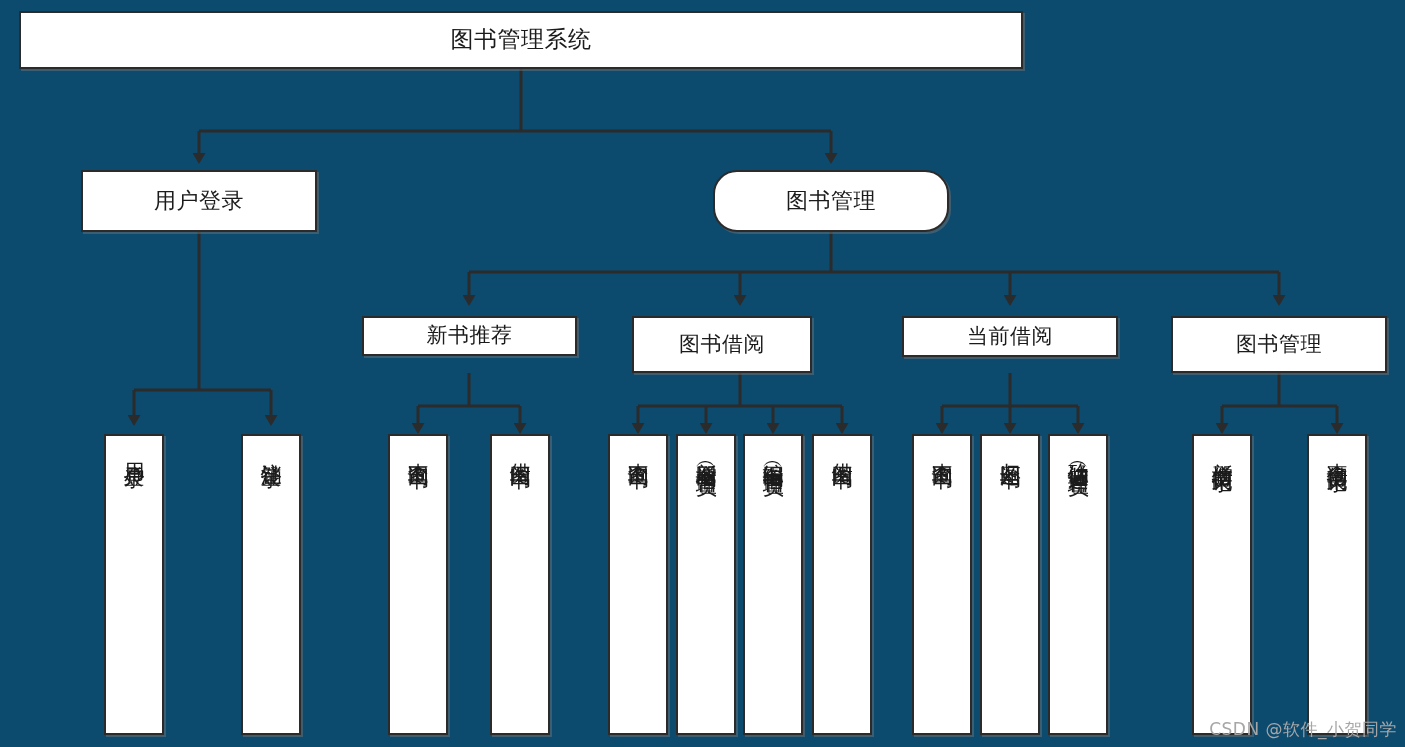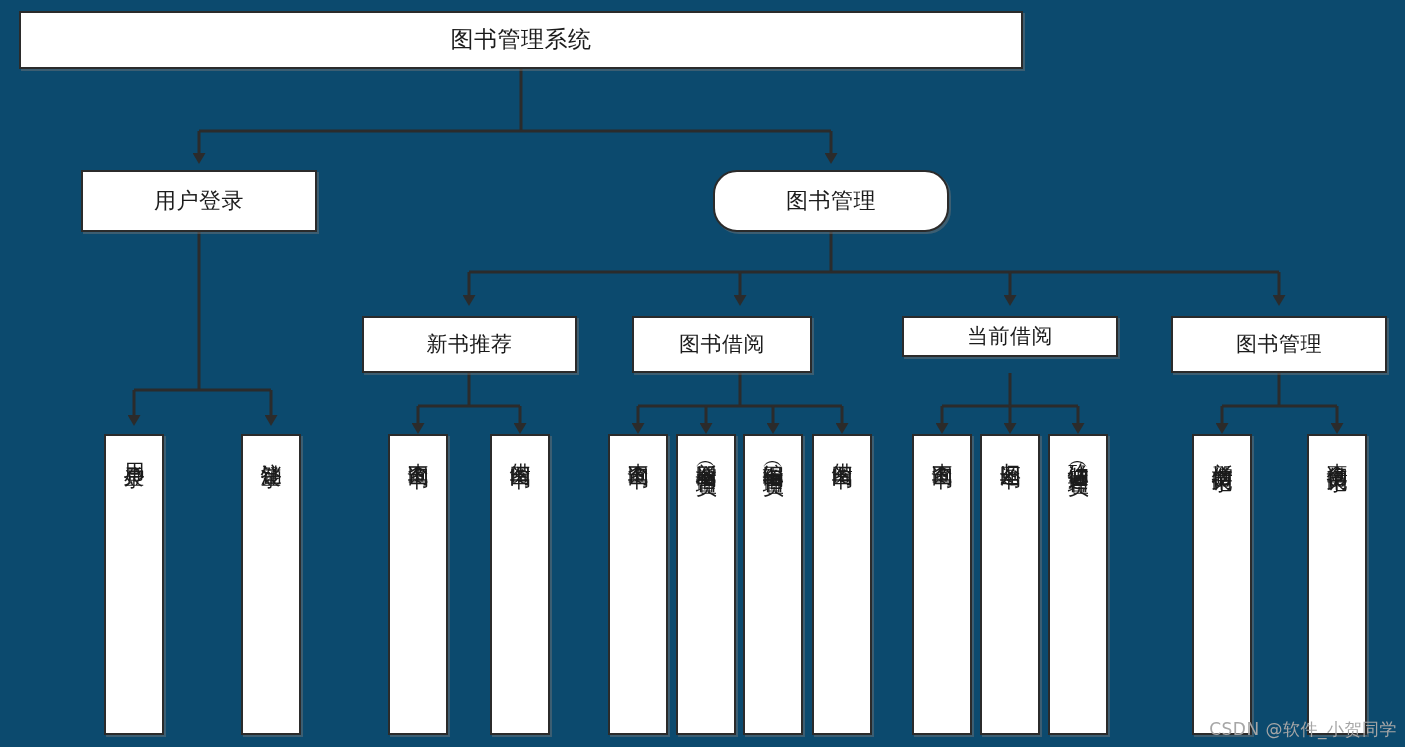--- a/index.html
+++ b/index.html
@@ -133,21 +133,21 @@
     <span class="label">图书管理系统</span>
   </div>
 
   <div class="node lvl2" style="left:81px; top:170px; width:236px; height:62px;">
     <span class="label">用户登录</span>
   </div>
   <div class="node lvl2" style="left:713px; top:170px; width:236px; height:62px;border-radius:24px;">
     <span class="label">图书管理</span>
   </div>
 
-  <div class="node lvl3" style="left:362px; top:316px; width:215px; height:57px;">
+  <div class="node lvl3" style="left:362px; top:316px; width:215px; height:40px;">
     <span class="label">新书推荐</span>
   </div>
   <div class="node lvl3" style="left:632px; top:316px; width:180px; height:57px;">
     <span class="label">图书借阅</span>
   </div>
   <div class="node lvl3" style="left:902px; top:316px; width:216px; height:41px;">
     <span class="label">当前借阅</span>
   </div>
   <div class="node lvl3" style="left:1171px; top:316px; width:216px; height:57px;">
     <span class="label">图书管理</span>

